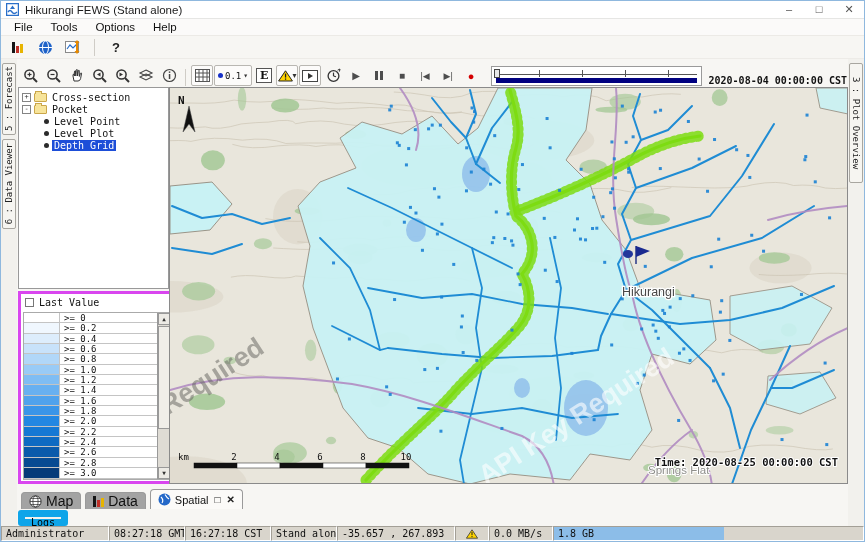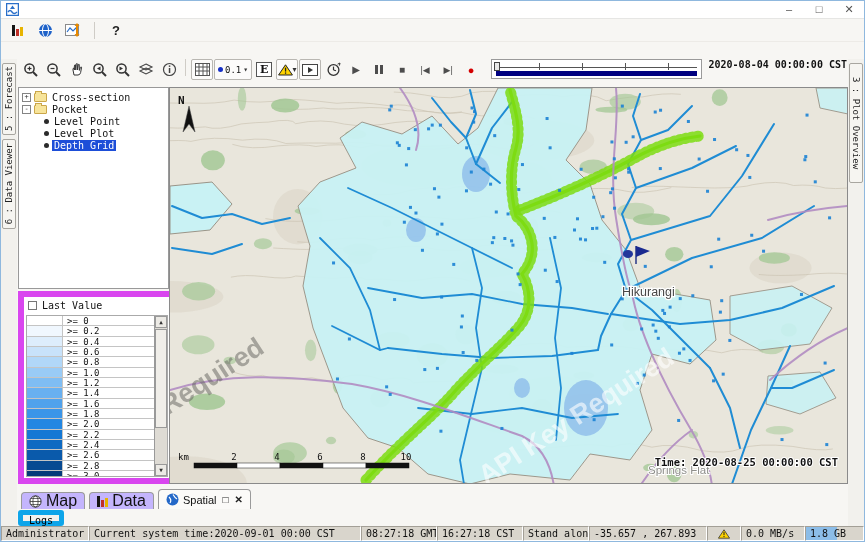--- a/index.html
+++ b/index.html
@@ -12,21 +12,21 @@
   .title{font-size:11.5px;color:#1b1b1b}
   .wctrl{margin-left:auto;display:flex;height:18px}
   .wbtn{width:30px;text-align:center;font-size:11px;line-height:17px;color:#555}
 
   
   .menubar{height:17px;display:flex;align-items:center;background:#fbfaf9;border-bottom:1px solid #eceae6;padding-left:4px}
   .menu-item{font-size:11.5px;padding:0 9px;color:#111}
 
   
   .toolbar1{height:23px;display:flex;align-items:center;background:#f7f6f3;padding-left:5px;gap:6px;border-bottom:1px solid #edebe7}
-  .toolbar2{position:absolute;left:17px;top:58px;right:17px;height:27px;display:flex;align-items:flex-start;gap:1px;background:#f7f6f3;padding-left:2px}
+  .toolbar2{position:absolute;left:17px;top:58px;right:17px;height:27px;display:flex;align-items:flex-end;gap:1px;background:#f7f6f3;padding-left:2px}
   .tbtn{height:21px;min-width:22px;display:flex;align-items:center;justify-content:center;border:1px solid transparent;border-radius:2px}
   .tbtn.box{border:1px solid #b9b7b2;background:#fcfbfa}
   .sep{width:1px;height:17px;background:#cfccc6;margin:0 4px}
   .qmark{font-size:13px;font-weight:bold;color:#222}
   .dbicon{display:flex;align-items:flex-end;gap:1px;height:11px}
   .dbicon i{display:block;width:3px;background:#151515;height:11px}
   .dbicon i:nth-child(2){background:#c03028;height:7px}
   .dbicon i:nth-child(3){background:#e7b400;height:9px}
   .ddlabel{font:9px "DejaVu Sans Mono",monospace;display:flex;align-items:center;gap:2px;padding:0 3px}
   .bluedot{width:5px;height:5px;border-radius:50%;background:#1630c8;display:inline-block}
@@ -61,72 +61,79 @@
   .expand{width:9px;height:9px;border:1px solid #848484;background:#fff;font:7px "DejaVu Sans Mono",monospace;
           line-height:7px;text-align:center;color:#333;flex:0 0 auto}
   .folder{width:13px;height:9px;background:#f7e49a;border:1px solid #caa64a;border-radius:1px;position:relative;flex:0 0 auto}
   .folder:before{content:"";position:absolute;left:0;top:-3px;width:5px;height:2px;background:#f7e49a;border:1px solid #caa64a;border-bottom:none}
   .bullet{width:5px;height:5px;border-radius:50%;background:#2b2b2b;flex:0 0 auto}
   .tlabel{padding:0 2px}
   .tlabel.sel{background:#1d4ed8;color:#fff}
   .child{margin-left:22px}
 
   
-  .legendbox{position:absolute;left:17px;top:290px;width:158px;height:193px;background:#fff;border:6px solid #d946ef;
+  .legendbox{position:absolute;left:17px;top:290px;width:158px;height:193px;background:#fff;border:3px solid #d946ef;
              font:10px "DejaVu Sans Mono",monospace}
   .lastval{height:17px;display:flex;align-items:center;gap:5px;padding:0 4px}
   .cb{width:9px;height:9px;border:1px solid #777;background:#fff;flex:0 0 auto}
   .ltable{position:absolute;left:2px;top:18px;right:2px;bottom:1px;border:1px solid #aaa;display:flex;overflow:hidden}
   .lrows{flex:1;overflow:hidden;background:#fff}
   .lrow{height:10.35px;display:flex;border-bottom:1px solid #c4c4c4}
   .lsw{width:36px;border-right:1px solid #c4c4c4;flex:0 0 auto}
   .llab{padding-left:4px;font-size:9px;line-height:10px;white-space:nowrap}
   .vscroll{width:13px;border-left:1px solid #999;background:#dedbd4;position:relative;flex:0 0 auto}
   .sarr{position:absolute;left:0;right:0;height:12px;border:1px solid #999;background:#eceae5;font-size:6px;
         text-align:center;line-height:10px;color:#333}
   .sarr.up{top:0}.sarr.dn{bottom:0}
   .sthumb{position:absolute;left:0;right:0;top:13px;height:62%;background:#f0eee9;border:1px solid #999}
 
   
   .mapbox{position:absolute;left:168px;top:86px;width:679px;height:397px;border:1px solid #8a8a8a;background:#e9e6dc;overflow:hidden}
 
   
   .bottombar{position:absolute;left:17px;top:487px;right:17px;height:21px;display:flex;align-items:flex-end;gap:4px;padding-left:3px}
   .btab{height:17px;display:flex;align-items:center;gap:4px;padding:0 7px;border:1px solid #9a9a9a;border-bottom:none;
-        border-radius:4px 4px 0 0;background:#c4b5fd;font-size:16px}
+        border-radius:4px 4px 0 0;background:#a3a3a3;font-size:14px}
   .btab.active{height:20px;background:#fbfaf8;font-size:11px}
   .tabctl{font-size:10px;color:#222;margin-left:2px}
   .tabclose{font-weight:bold}
   .logsrow{position:absolute;left:17px;top:509px;height:18px}
-  .logsbtn{height:16px;padding:0 6px;border:5px solid #0ea5e9;border-radius:3px;background:#f3f2ee;font:10px "DejaVu Sans Mono",monospace}
+  .logsbtn{height:16px;padding:0 6px;border:7px solid #0ea5e9;border-radius:3px;background:#f3f2ee;font:10px "DejaVu Sans Mono",monospace}
   .statusbar{position:absolute;left:0;right:0;bottom:0;height:15px;display:flex;background:#d9d5cc;
              font:10px "DejaVu Sans Mono",monospace;color:#111}
   .scell{border:1px solid;border-color:#a39f96 #fff #fff #a39f96;padding:0 4px;display:flex;align-items:center;
          white-space:nowrap;overflow:hidden;flex:0 0 auto}
   .scell.memory{background:linear-gradient(90deg,#8cbde8 0 55%,#d9d5cc 55%)}
   .warncell{justify-content:center}
 </style>
 </head>
 <body>
 
 <div class="window">
 
   <div class="titlebar">
     <svg width="13" height="13">
       <rect x="0.5" y="0.5" width="12" height="12" fill="#ffffff" stroke="#2a6fc9" stroke-width="1.5"></rect>
       <path d="M2,9 Q4,6 6,9 T11,9" fill="none" stroke="#2a6fc9" stroke-width="1.4"></path>
       <path d="M4,6 L6.5,2.5 L9,6 Z" fill="#2a6fc9"></path>
     </svg>
+    <span class="title">Hikurangi FEWS  (Stand alone)</span>
     <div class="wctrl">
       <span class="wbtn">–</span>
       <span class="wbtn">□</span>
       <span class="wbtn">✕</span>
     </div>
   </div>
 
+  <div class="menubar">
+    <span class="menu-item">File</span>
+    <span class="menu-item">Tools</span>
+    <span class="menu-item">Options</span>
+    <span class="menu-item">Help</span>
+  </div>
 
   <div class="toolbar1">
     <span class="tbtn">
         <span class="dbicon">
           <i></i>
           <i></i>
           <i></i>
         </span>
       </span>
     <span class="tbtn">
@@ -728,22 +735,21 @@
       <span class="tabctl">□</span>
       <span class="tabctl tabclose">✕</span>
     </div>
   </div>
 
   <div class="logsrow">
     <button class="logsbtn">Logs</button>
   </div>
 
   <div class="statusbar">
-    <div class="scell" style="width:88px">Administrator</div>
-    <div class="scell" style="width:272px">Current system time:2020-09-01 00:00 CST</div>
+    <div class="scell" style="width:108px">Administrator</div>
     <div class="scell" style="width:76px">08:27:18 GMT</div>
     <div class="scell" style="width:86px">16:27:18 CST</div>
     <div class="scell" style="width:66px">Stand alone</div>
     <div class="scell" style="width:118px">-35.657 , 267.893</div>
     <div class="scell warncell" style="width:34px">
       <svg width="12" height="10">
           <polygon points="6,0.8 11.6,9.2 0.4,9.2" fill="#ffd400" stroke="#333" stroke-width="0.8"></polygon>
           <rect x="5.5" y="3" width="1" height="3.2" fill="#222"></rect>
           <rect x="5.5" y="7" width="1" height="1.1" fill="#222"></rect>
         </svg>

